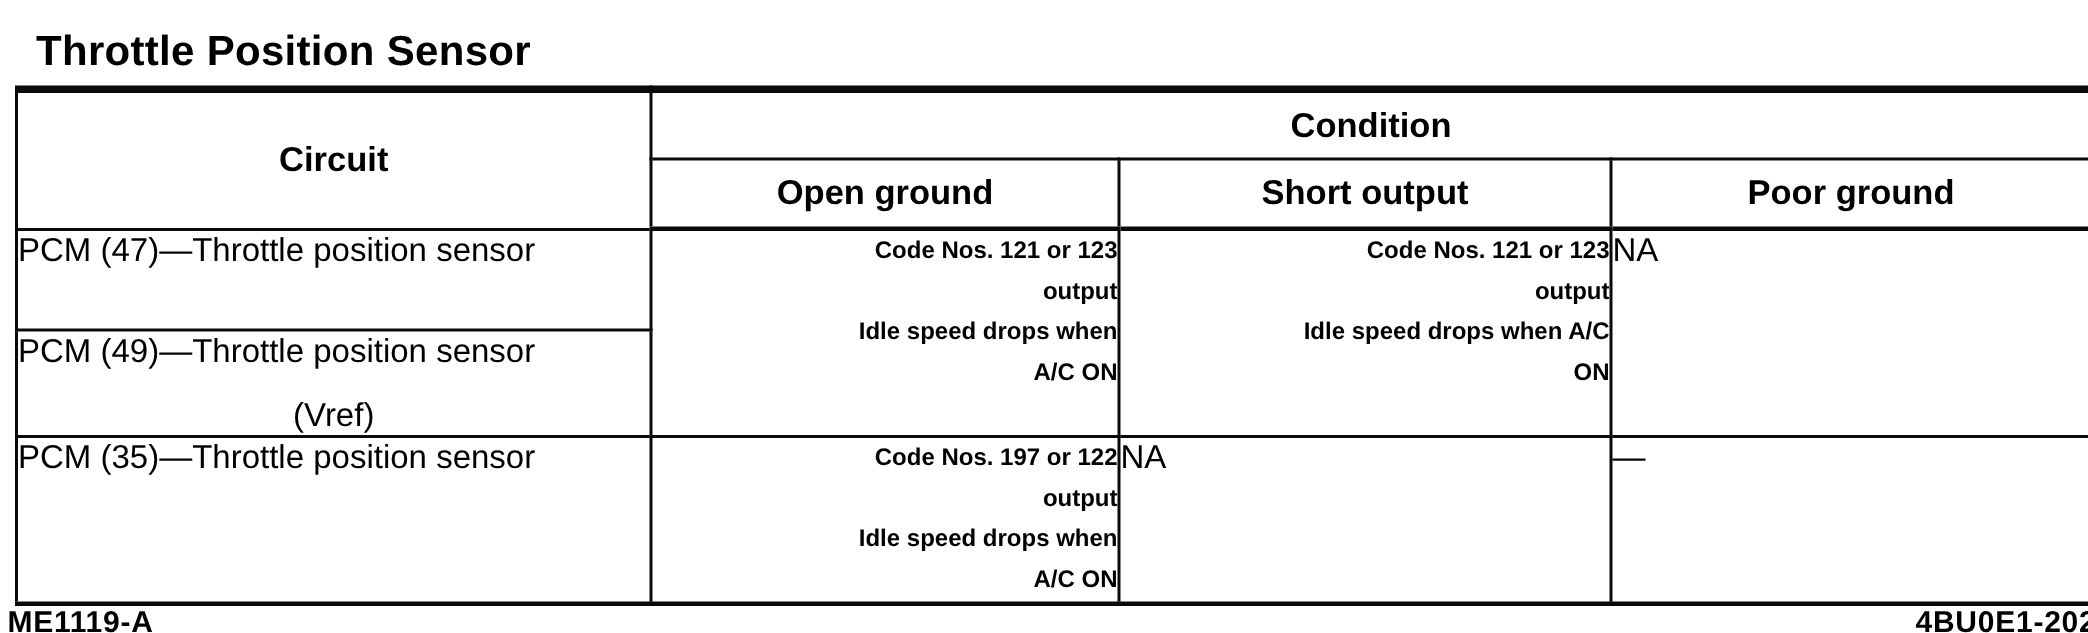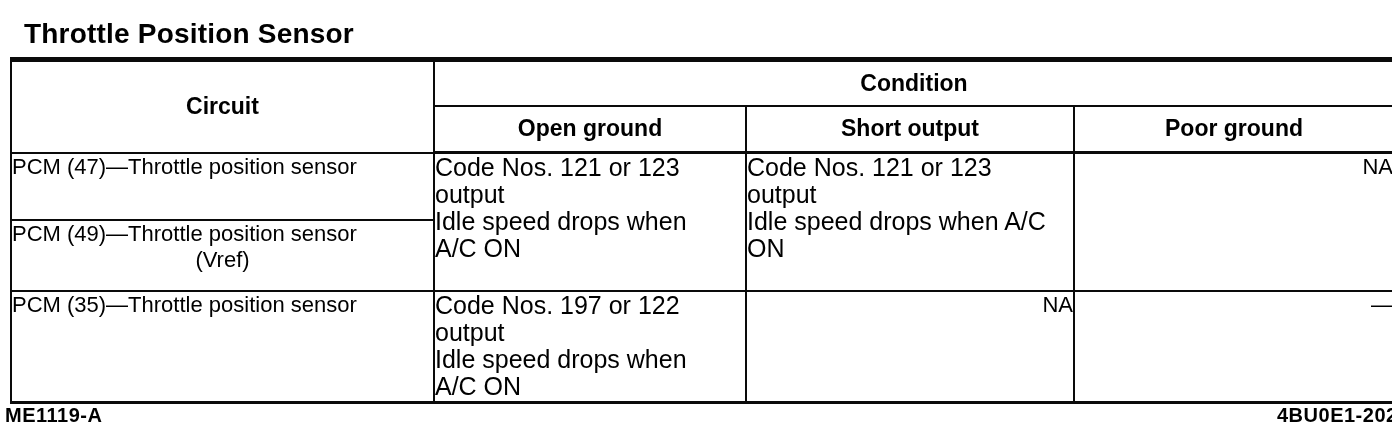--- a/index.html
+++ b/index.html
@@ -33,29 +33,30 @@
   tr.hrow2 { height:47px; }
   tr.hrow2 th { border-bottom:3px solid #0a0a0a; }
   tr.row1 { height:67px;margin-left:40px; }
   tr.row2 { height:71px; }
   tr.row3 { height:112px; }
   td.circuit-cell {
     vertical-align:top; text-align:left;
     padding:6px 8px 0 12px;
     font-size:22px; line-height:26px;
   }
-  td.circuit-cell .sub { text-align:center; }
+  td.circuit-cell .sub { text-align:center;margin-top:17px; }
   td.cond-cell {
-    vertical-align:top; text-align:left;
+    vertical-align:top; text-align:right;
     padding:5px 6px 0 14px;
-    font-size:25px; line-height:27px;
+    font-size:16px; line-height:27px;
     white-space:pre-line;
+    font-weight:bold;
   }
   td.na-cell {
-    vertical-align:top; text-align:right;
+    vertical-align:top; text-align:left;
     padding-top:32px;
     font-size:22px;
   }
   .footer-code {
     position:absolute; top:404px;
     font-size:20px; font-weight:bold; white-space:nowrap;
     letter-spacing:0.5px;
   }
   .footer-left  { left:5px; }
   .footer-right { left:1277px; }

